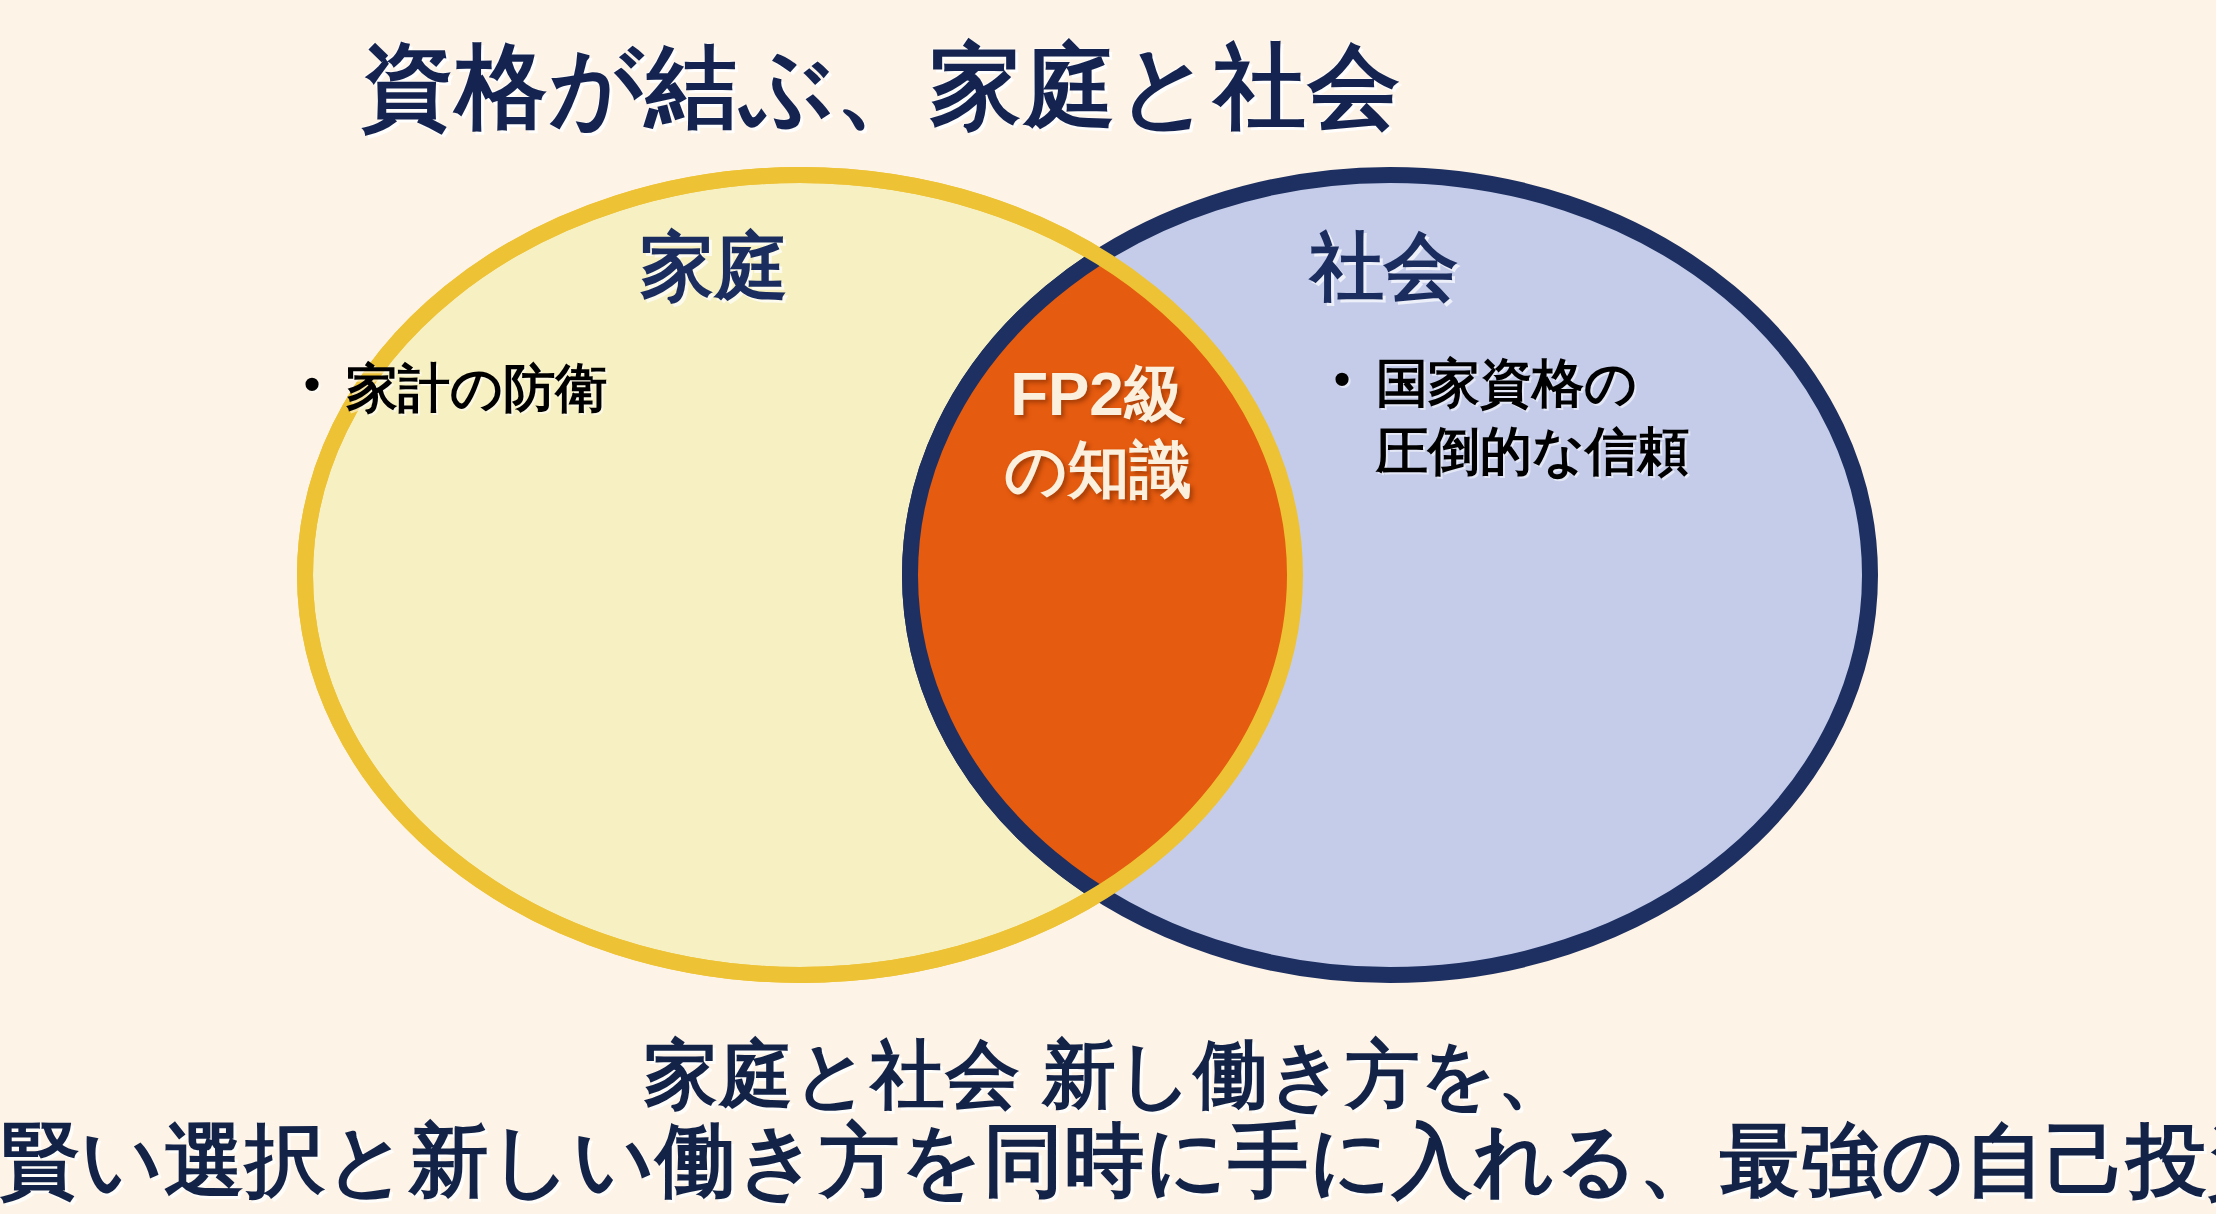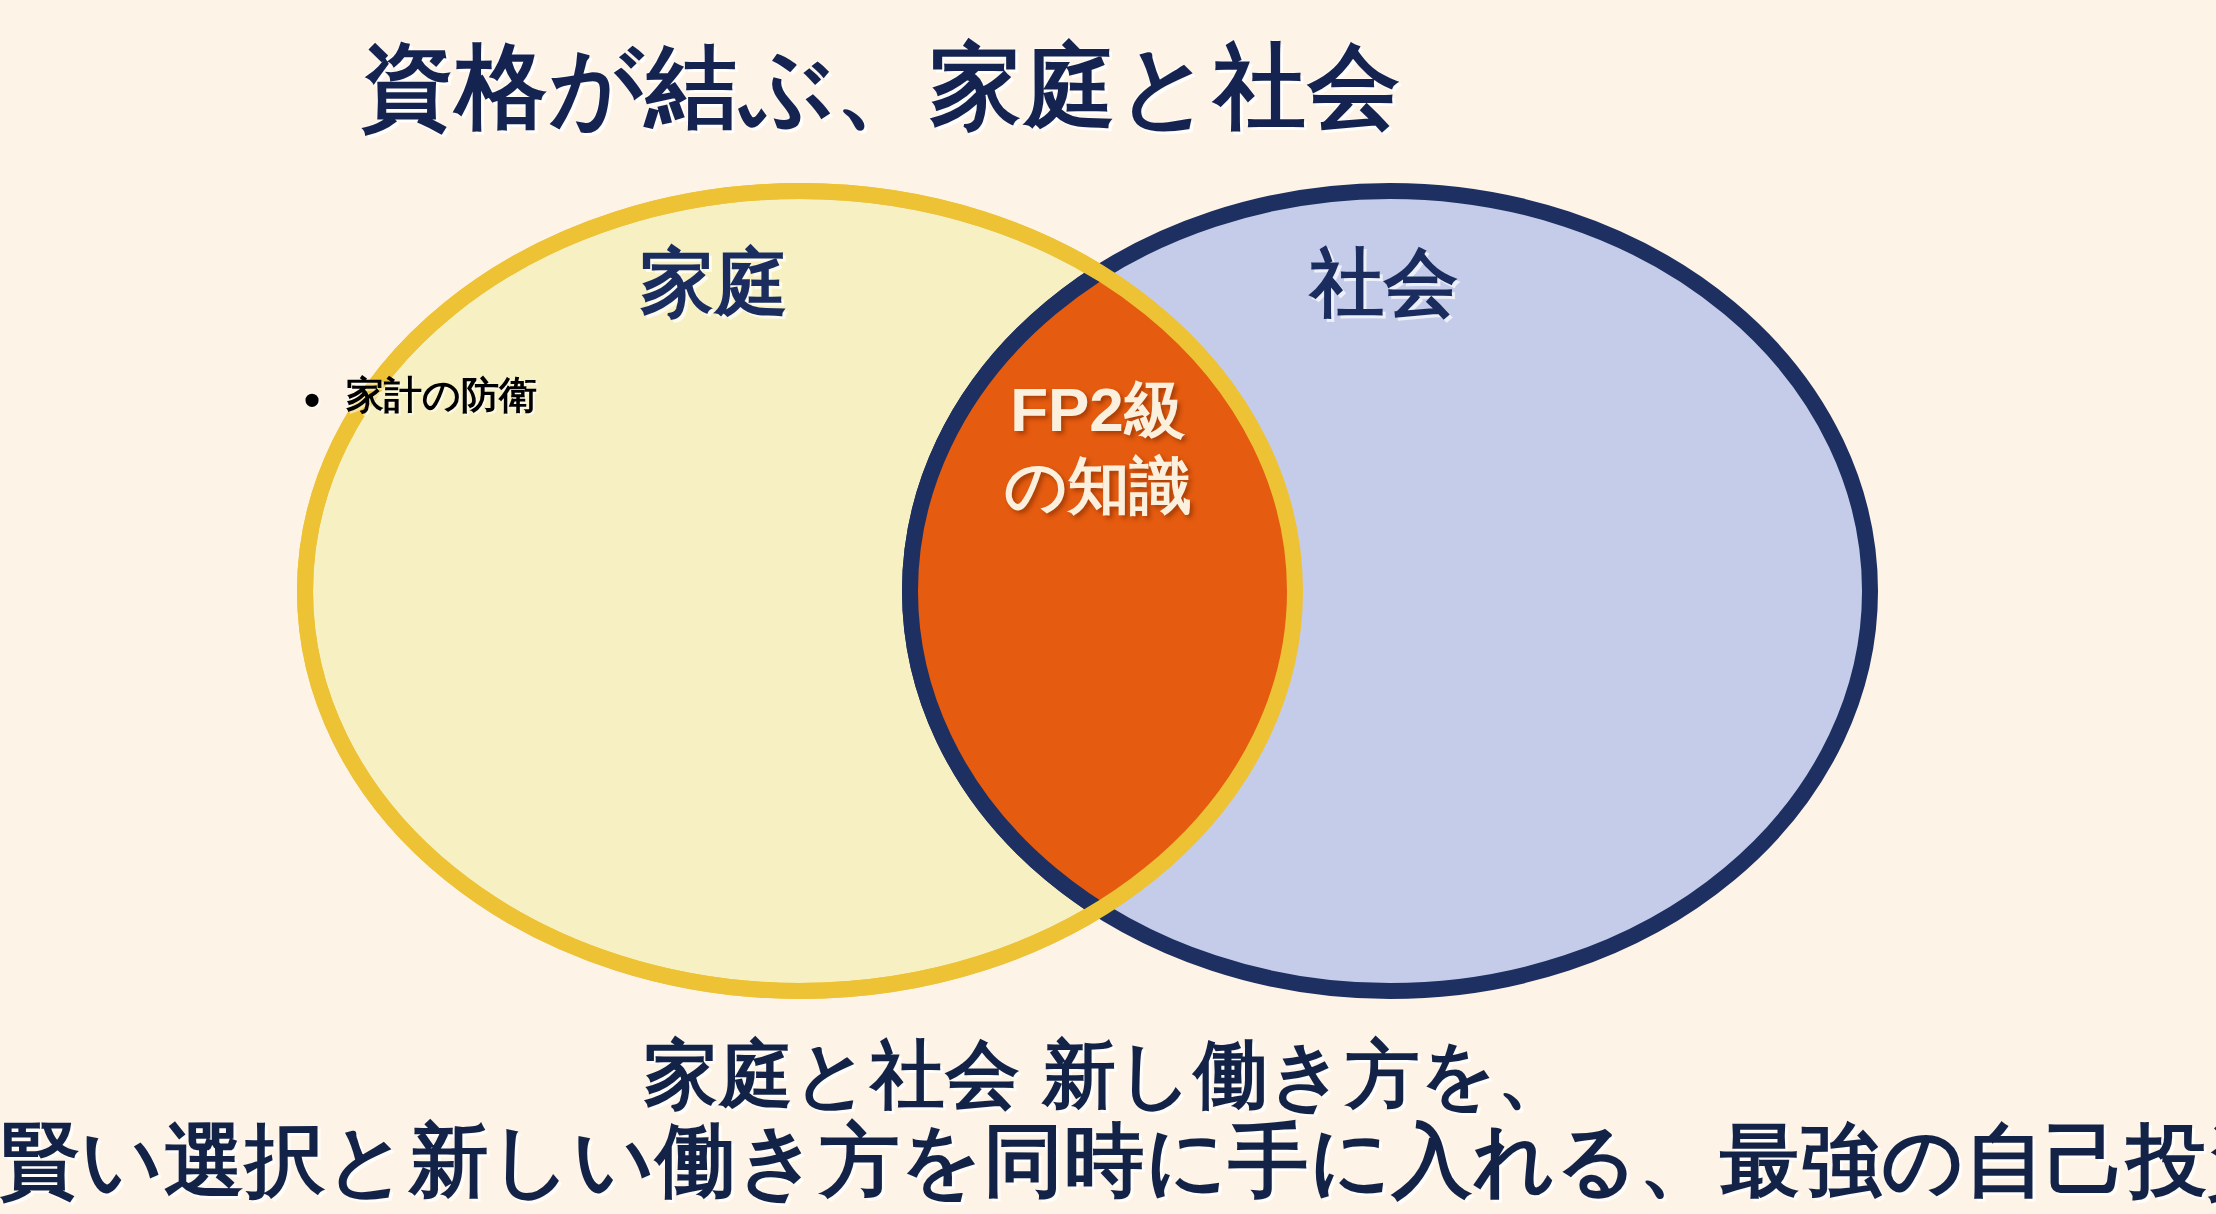--- a/index.html
+++ b/index.html
@@ -36,21 +36,21 @@
     text-shadow: 3px 3px 0 rgba(255,255,255,0.85),
                  -1px -1px 0 rgba(255,255,255,0.5);
     white-space: nowrap;
     line-height: 1.05;
   }
 
   
   #venn {
     position: absolute;
     left: 0;
-    top: 176px;
+    top: 160px;
     width: 2100px;
     height: 830px;
   }
   #venn-svg {
     position: absolute;
     left: 0;
     top: 0;
   }
 
   .venn-label {
@@ -63,21 +63,21 @@
   }
   #label-left  { left: 640px;  top: 58px; }
   #label-right { left: 1310px; top: 58px; }
 
   .bullet-list {
     position: absolute;
     list-style: none;
     margin: 0;
     padding: 0;
     color: #000000;
-    font-size: 38px;
+    font-size: 52px;
     font-weight: 700;
     line-height: 1.30;
   }
   .bullet-list li {
     position: relative;
     padding-left: 46px;
     margin-bottom: 16px;
     white-space: pre-line;
     text-shadow: 2px 2px 0 rgba(255,255,255,0.55);
   }
@@ -154,20 +154,22 @@
 
     <div class="venn-label" id="label-left">家庭</div>
 
     <div class="venn-label" id="label-right">社会</div>
 
     <ul class="bullet-list" id="list-left">
       <li>家計の防衛</li>
     </ul>
 
     <ul class="bullet-list" id="list-right">
+      <li>国家資格の
+圧倒的な信頼</li>
     </ul>
 
     <div id="center-text">FP2級
 の知識</div>
 
   </div>
 
   <div id="caption">
     <div class="caption-line" id="caption-line-1">家庭と社会 新し働き方を、</div>
     <div class="caption-line" id="caption-line-2">賢い選択と新しい働き方を同時に手に入れる、最強の自己投資</div>

